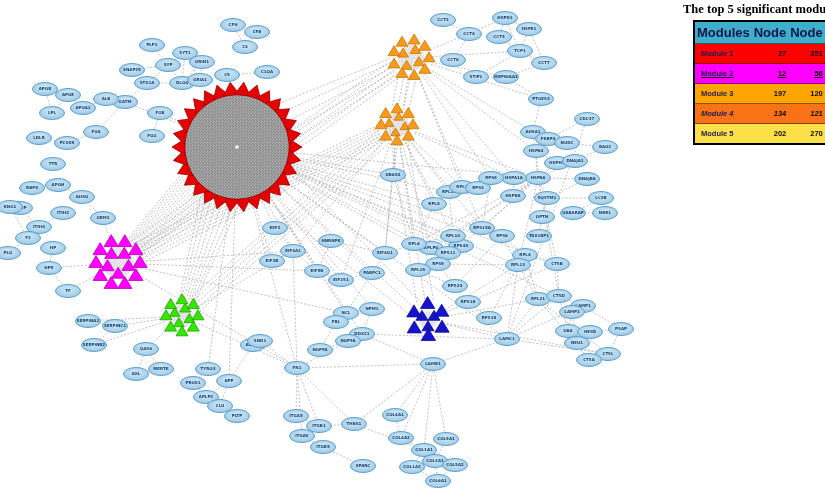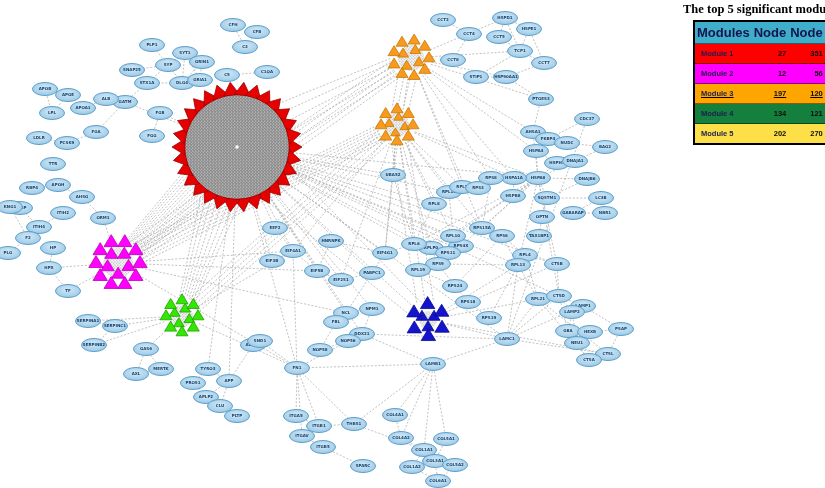--- a/index.html
+++ b/index.html
@@ -1053,31 +1053,31 @@
           <th>Node</th>
           <th>Node</th>
         </tr>
       </thead>
       <tbody>
         <tr style="background: rgb(254, 0, 0);">
           <td class="mod">Module 1</td>
           <td class="num">27</td>
           <td class="num">351</td>
         </tr>
-        <tr style="background: rgb(255, 0, 255);">
+        <tr style="background: rgb(255, 0, 255); text-decoration: underline;">
           <td class="mod">Module 2</td>
           <td class="num">12</td>
           <td class="num">56</td>
         </tr>
-        <tr style="background: rgb(255, 165, 0); text-decoration: underline;">
+        <tr style="background: rgb(255, 165, 0);">
           <td class="mod">Module 3</td>
           <td class="num">197</td>
           <td class="num">120</td>
         </tr>
-        <tr style="background: #15803d;">
+        <tr style="background: #f97316; font-style: italic;">
           <td class="mod">Module 4</td>
           <td class="num">134</td>
           <td class="num">121</td>
         </tr>
         <tr style="background: #fde047;">
           <td class="mod">Module 5</td>
           <td class="num">202</td>
           <td class="num">270</td>
         </tr>
       </tbody>

